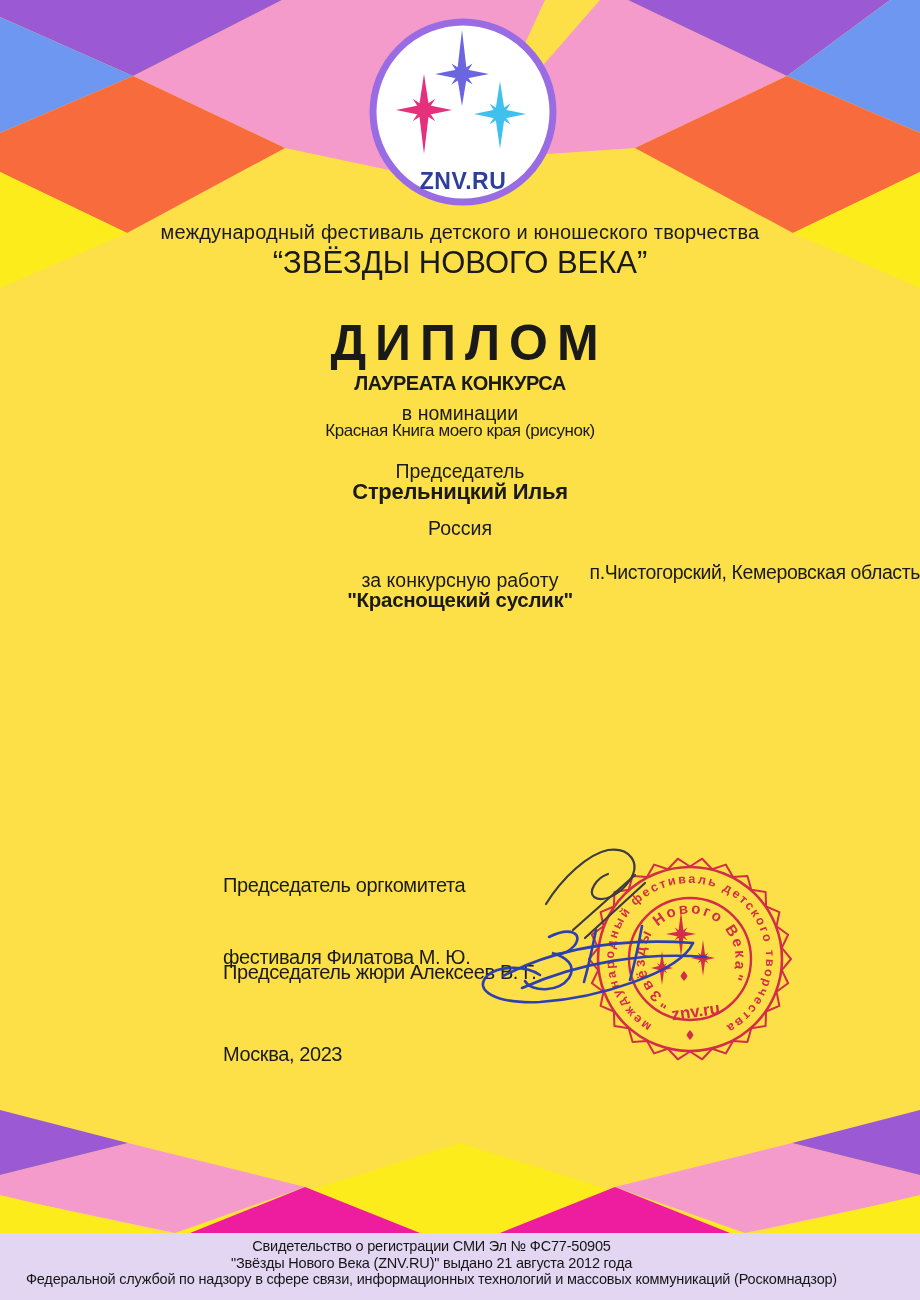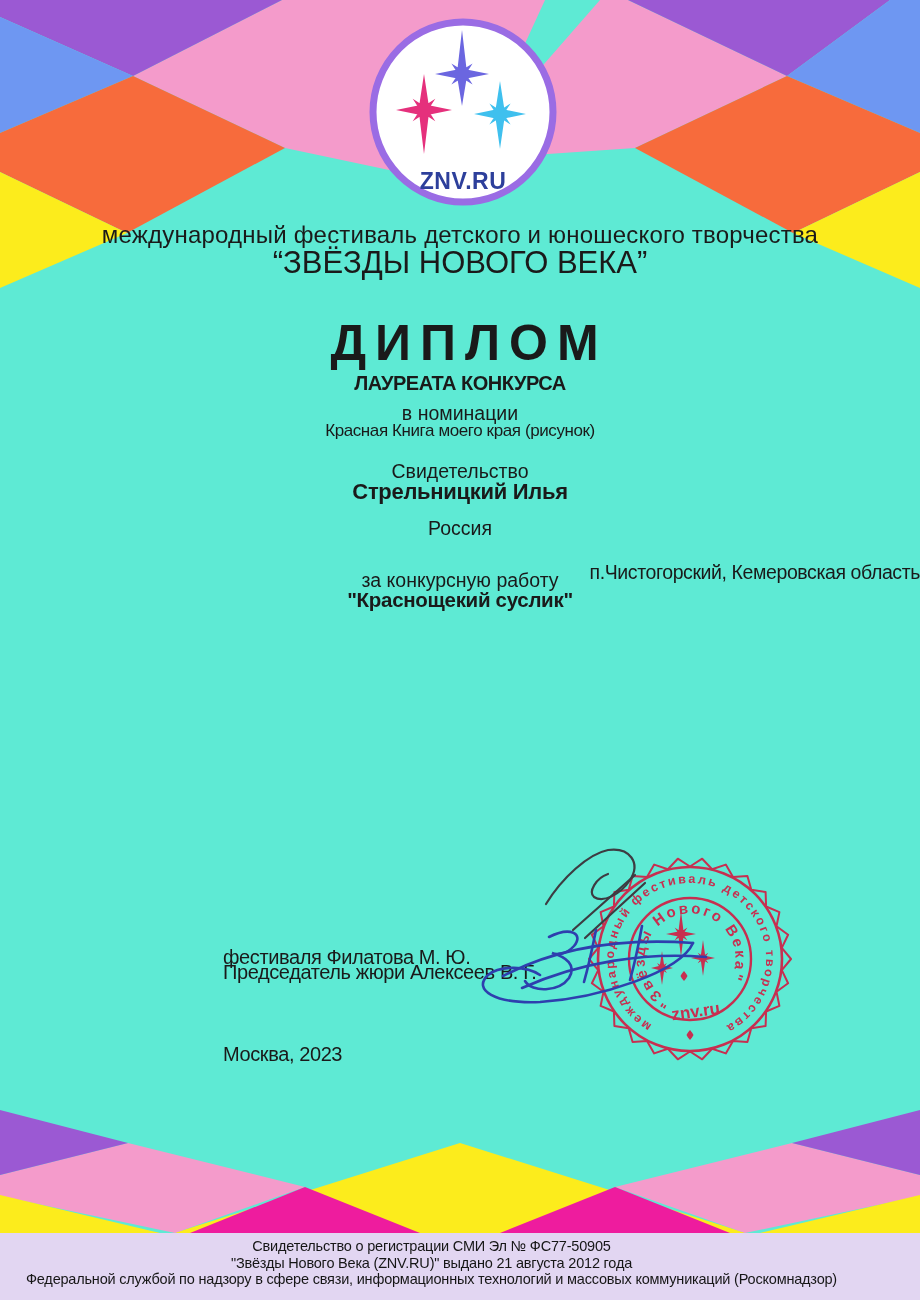--- a/index.html
+++ b/index.html
@@ -1,24 +1,24 @@
 <!DOCTYPE html>
 <html><head>
 <meta charset="utf-8">
 <style>
   html,body{margin:0;padding:0;background:#888;}
   .page{
     position:relative;width:920px;height:1300px;margin:0 auto;
-    background:#5eead4;overflow:hidden;
+    background:#fde047;overflow:hidden;
     font-family:"Liberation Sans","DejaVu Sans",sans-serif;
     color:#1a1a1a;
   }
   .abs{position:absolute;}
   .ctr{left:0;width:920px;text-align:center;}
-  .hline1{top:221px;font-size:24px;letter-spacing:0.2px;}
+  .hline1{top:221px;font-size:20px;letter-spacing:0.2px;}
   .hline2{top:245px;font-size:31px;}
   .title{top:314px;font-size:50px;font-weight:bold;letter-spacing:9px;padding-left:9px;}
   .subtitle{top:372px;font-size:20px;font-weight:bold;letter-spacing:-0.5px;}
   .nomlabel{top:402px;font-size:19.5px;}
   .nomination{top:421px;font-size:17px;letter-spacing:-0.4px;}
   .awlabel{top:460px;font-size:19.5px;}
   .awname{top:479px;font-size:22px;font-weight:bold;letter-spacing:-0.3px;}
   .awage{top:499px;font-size:19.5px;}
   .awcountry{top:517px;font-size:19.5px;}
   .awloc{top:561px;font-size:19.5px;letter-spacing:-0.4px;text-align:right;}
@@ -66,27 +66,28 @@
   </svg>
 
   <div class="abs ctr hline1">международный фестиваль детского и юношеского творчества</div>
   <div class="abs ctr hline2">“ЗВЁЗДЫ НОВОГО ВЕКА”</div>
 
   <div class="abs ctr title">ДИПЛОМ</div>
   <div class="abs ctr subtitle">ЛАУРЕАТА КОНКУРСА</div>
   <div class="abs ctr nomlabel">в номинации</div>
   <div class="abs ctr nomination">Красная Книга моего края (рисунок)</div>
 
-  <div class="abs ctr awlabel">Свидетельство</div>
+  <div class="abs ctr awlabel">Председатель</div>
   <div class="abs ctr awname">Стрельницкий Илья</div>
   <div class="abs ctr awcountry">Россия</div>
   <div class="abs ctr awloc">п.Чистогорский, Кемеровская область</div>
   <div class="abs ctr worklabel">за конкурсную работу</div>
   <div class="abs ctr worktitle">"Краснощекий суслик"</div>
 
+  <div class="abs sig sig1a">Председатель оргкомитета</div>
   <div class="abs sig sig1b">фестиваля Филатова М. Ю.</div>
   <div class="abs sig sig2">Председатель жюри Алексеев В. Г.</div>
   <div class="abs sig sigcity">Москва, 2023</div>
 
   <svg class="abs stamp-svg" style="top:854px;left:585px;" width="210" height="210" viewBox="0 0 210 210">
     <path id="stamp-zigzag" fill="none" stroke-width="2" stroke-linejoin="round" stroke="#cf2147" d="M206.0 105.0 L196.8 116.1 L203.1 129.2 L191.5 137.8 L194.4 151.9 L181.1 157.5 L180.6 172.0 L166.3 174.2 L162.4 188.1 L148.0 186.9 L140.8 199.4 L127.1 194.8 L117.2 205.3 L105.0 197.5 L92.8 205.3 L82.9 194.8 L69.2 199.4 L62.0 186.9 L47.6 188.1 L43.7 174.2 L29.4 172.0 L28.9 157.5 L15.6 151.9 L18.5 137.8 L6.9 129.2 L13.2 116.1 L4.0 105.0 L13.2 93.9 L6.9 80.8 L18.5 72.2 L15.6 58.1 L28.9 52.5 L29.4 38.0 L43.7 35.8 L47.6 21.9 L62.0 23.1 L69.2 10.6 L82.9 15.2 L92.8 4.7 L105.0 12.5 L117.2 4.7 L127.1 15.2 L140.8 10.6 L148.0 23.1 L162.4 21.9 L166.3 35.8 L180.6 38.0 L181.1 52.5 L194.4 58.1 L191.5 72.2 L203.1 80.8 L196.8 93.9 Z"></path>
     <circle cx="105" cy="105" r="92" fill="none" stroke-width="2.6" stroke="#cf2147"></circle>
     <circle cx="105" cy="105" r="61" fill="none" stroke-width="2.4" stroke="#cf2147"></circle>
     <defs>
       <path id="stamp-ring-path" d="M 67.0 170.8 A 76 76 0 1 1 143.0 170.8" fill="none"></path>

